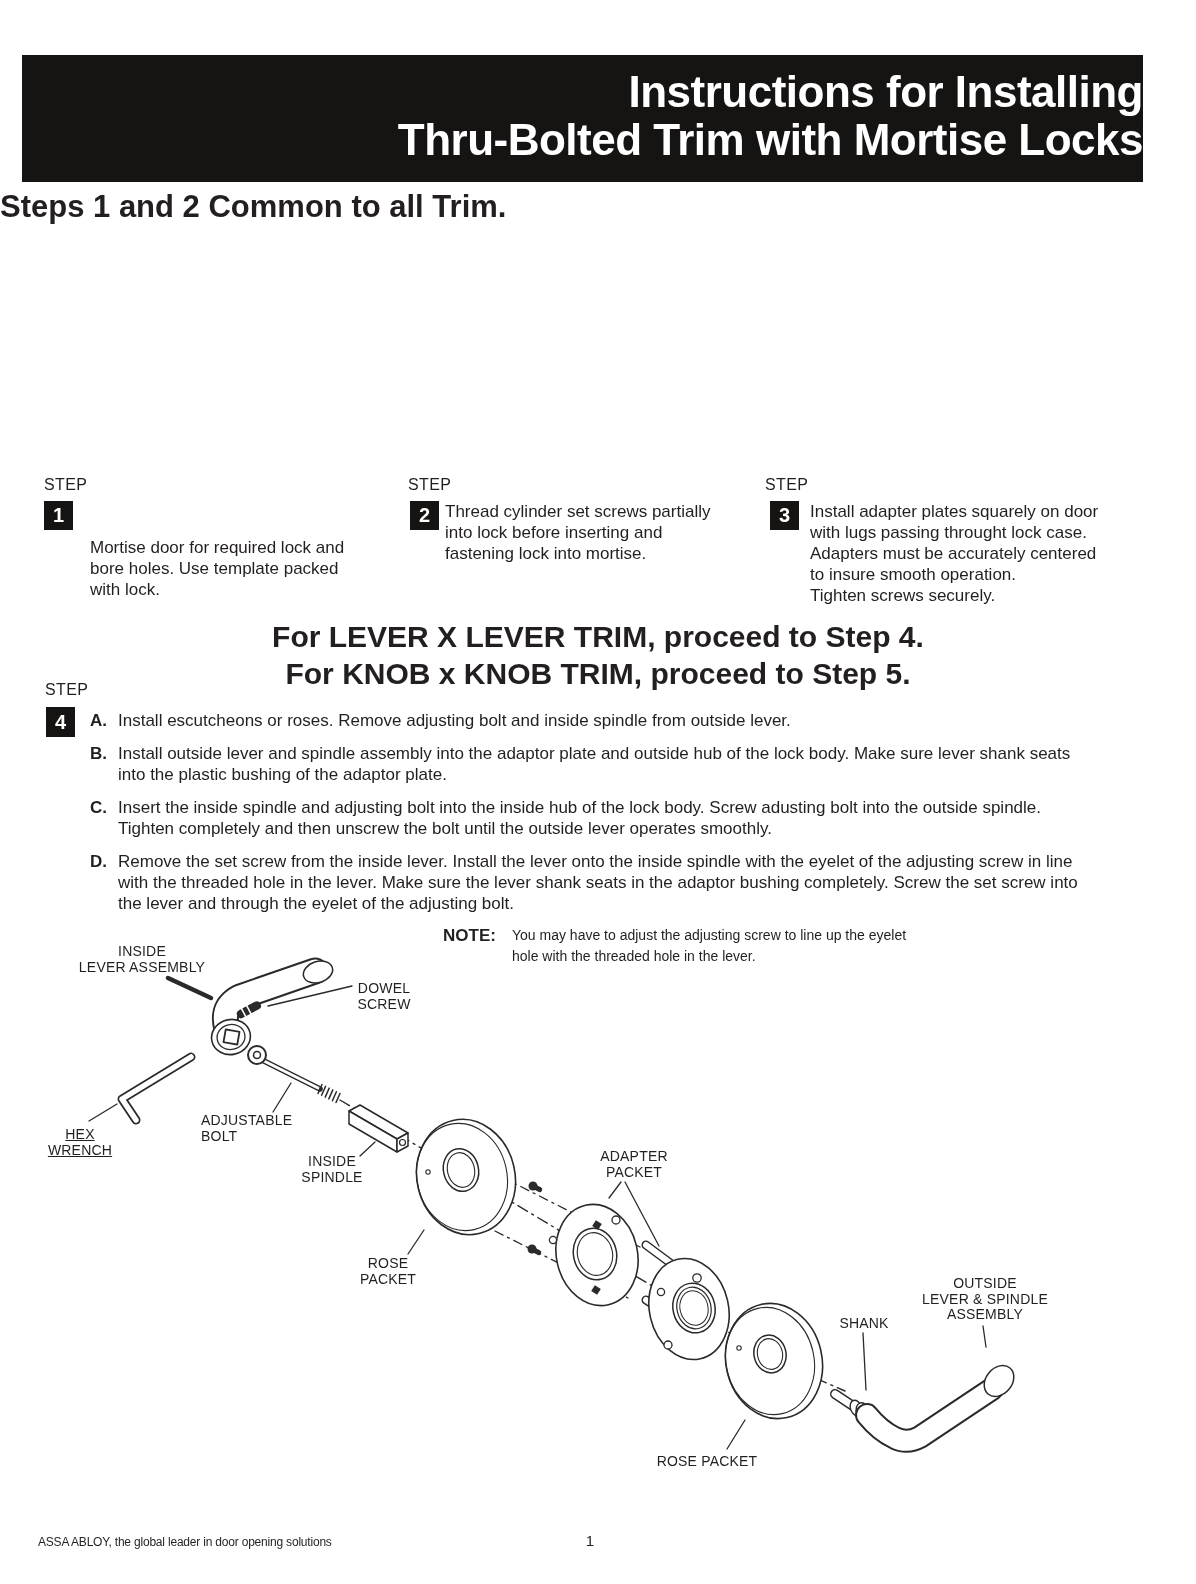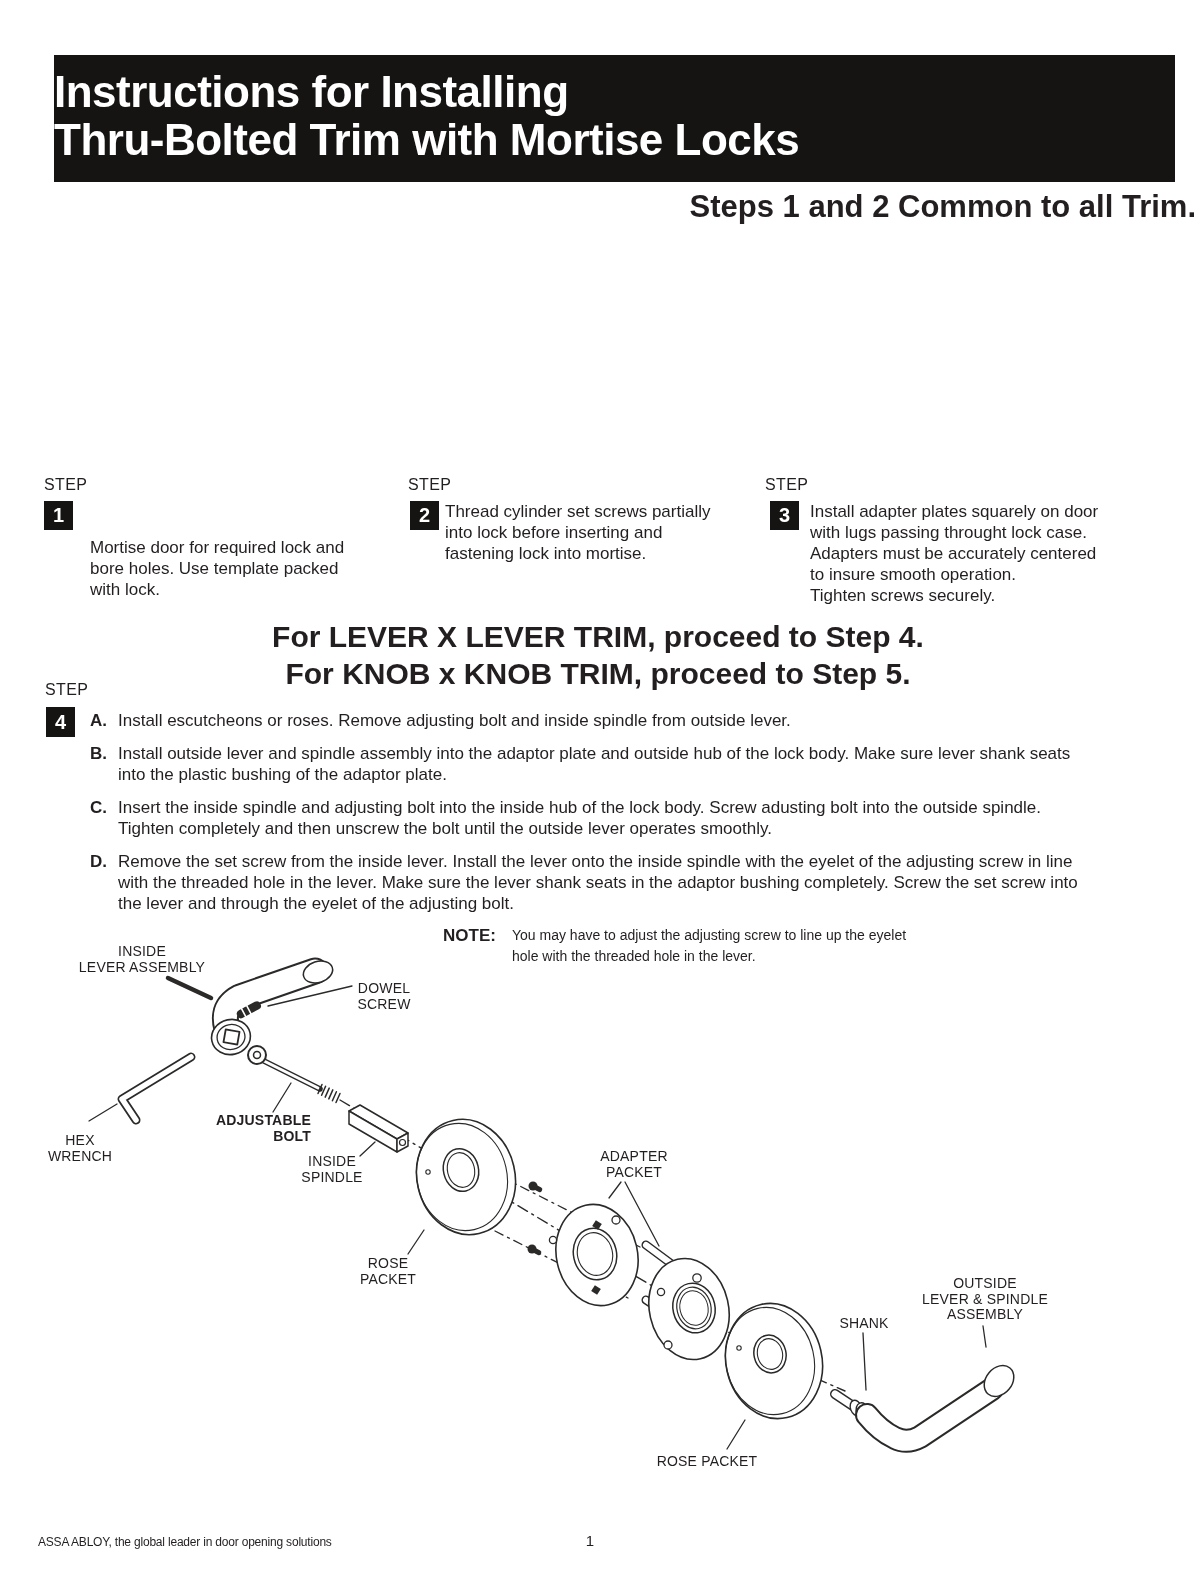--- a/index.html
+++ b/index.html
@@ -1,24 +1,24 @@
 <!DOCTYPE html>
 <html><head>
 <meta charset="utf-8">
 <style>
   html,body{margin:0;padding:0;background:#e8e8e8;}
   .page{position:relative;width:1196px;height:1584px;background:#ffffff;
         font-family:"Liberation Sans", sans-serif;color:#231f20;overflow:hidden;margin:0 auto;}
   .pre{white-space:pre-line;}
 
-  .banner{position:absolute;left:54px;top:55px;width:1121px;height:127px;box-sizing:border-box;
-          background:#161413;color:#fff;text-align:left;padding-top:13px;}
+  .banner{position:absolute;left:22px;top:55px;width:1121px;height:127px;box-sizing:border-box;
+          background:#161413;color:#fff;text-align:right;padding-top:13px;}
   .banner-line{font-size:44px;line-height:48px;font-weight:bold;letter-spacing:-0.5px;}
 
-  .subtitle{position:absolute;left:0;top:191px;width:1196px;text-align:right;
+  .subtitle{position:absolute;left:0;top:191px;width:1196px;text-align:left;
             font-size:31px;line-height:31px;font-weight:bold;}
 
   .step-col{position:absolute;}
   .step-word{font-size:16px;line-height:17px;letter-spacing:0.4px;}
   .step-line{display:flex;margin-top:8px;}
   .step-box{flex:0 0 29px;width:29px;height:29px;background:#161413;color:#fff;font-weight:bold;
             font-size:20px;display:flex;align-items:center;justify-content:center;}
   .step-text{font-size:17px;line-height:21px;}
 
   .mid-heading{position:absolute;left:0;top:618px;width:1196px;text-align:center;
@@ -31,21 +31,21 @@
   .s4-item{display:flex;margin-bottom:12px;}
   .s4-letter{flex:0 0 28px;font-weight:bold;font-size:17px;line-height:21px;}
   .s4-text{font-size:17px;line-height:21px;}
 
   .note-label{position:absolute;left:443px;top:925px;font-weight:bold;font-size:17px;line-height:21px;}
   .note-text{position:absolute;left:512px;top:925px;width:480px;font-size:14px;line-height:21px;}
 
   .diagram{position:absolute;left:0;top:920px;width:1196px;height:592px;}
   .diagram svg{position:absolute;left:0;top:0;}
   .dlabel{position:absolute;font-size:14px;line-height:15.5px;letter-spacing:0.2px;text-align:center;}
-  .dlabel.left{text-align:right;font-weight:bold;}
+  .dlabel.left{text-align:left;}
 
   .footer-text{position:absolute;left:38px;top:1534px;font-size:12px;line-height:17px;letter-spacing:-0.2px;}
   .page-number{position:absolute;left:575px;top:1532px;width:30px;text-align:center;font-size:15px;}
 </style>
 </head>
 <body>
 
 <div class="page">
 
   <header class="banner">
@@ -242,21 +242,21 @@
           <path d="M983,406 L986,427"></path>
           <path d="M727,529 L745,500"></path>
         </g>
       </g>
     </svg>
 
     <div class="dlabel pre" style="left:78px;top:24px;width:128px;">INSIDE
 LEVER ASSEMBLY</div>
     <div class="dlabel pre" style="left:352px;top:61px;width:64px;">DOWEL
 SCREW</div>
-    <div class="dlabel pre" style="left:46px;top:213px;width:68px;">HEX
+    <div class="dlabel pre" style="left:46px;top:207px;width:68px;text-decoration:underline;">HEX
 WRENCH</div>
     <div class="dlabel pre left" style="left:201px;top:193px;width:110px;">ADJUSTABLE
 BOLT</div>
     <div class="dlabel pre" style="left:298px;top:234px;width:68px;">INSIDE
 SPINDLE</div>
     <div class="dlabel" style="left:338px;top:336px;width:100px;">ROSE PACKET</div>
     <div class="dlabel pre" style="left:596px;top:229px;width:76px;">ADAPTER
 PACKET</div>
     <div class="dlabel" style="left:835px;top:396px;width:58px;">SHANK</div>
     <div class="dlabel pre" style="left:920px;top:356px;width:130px;">OUTSIDE

